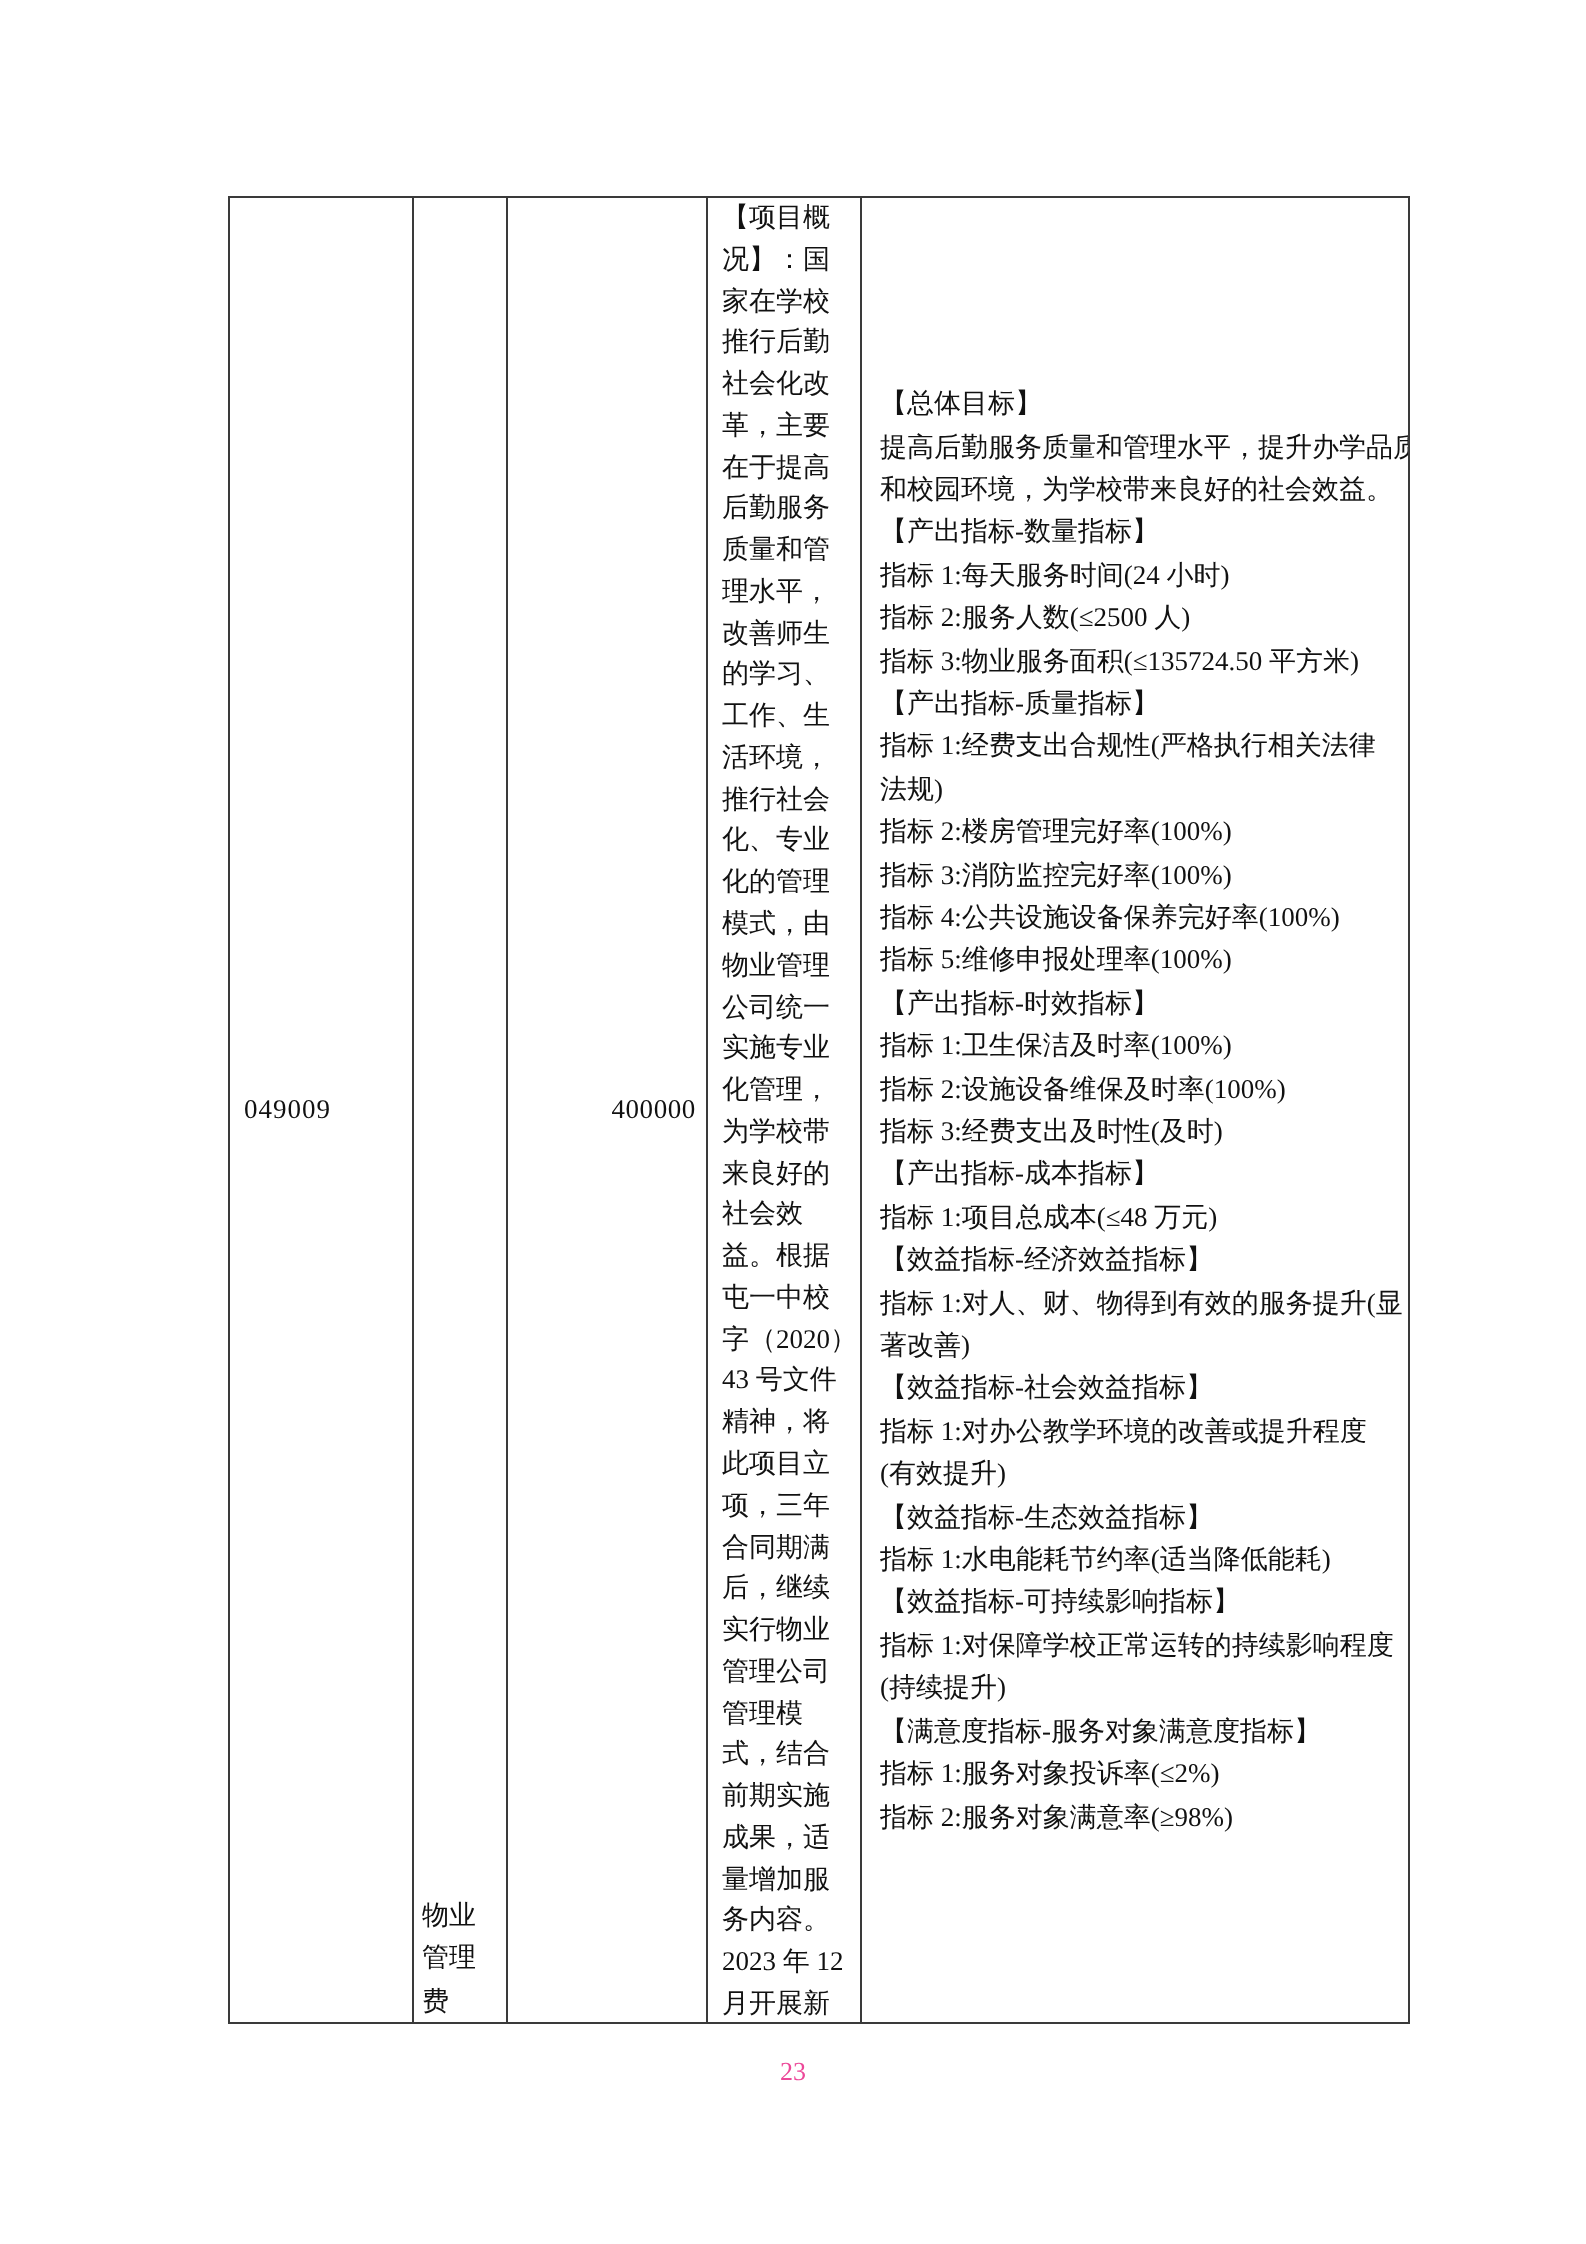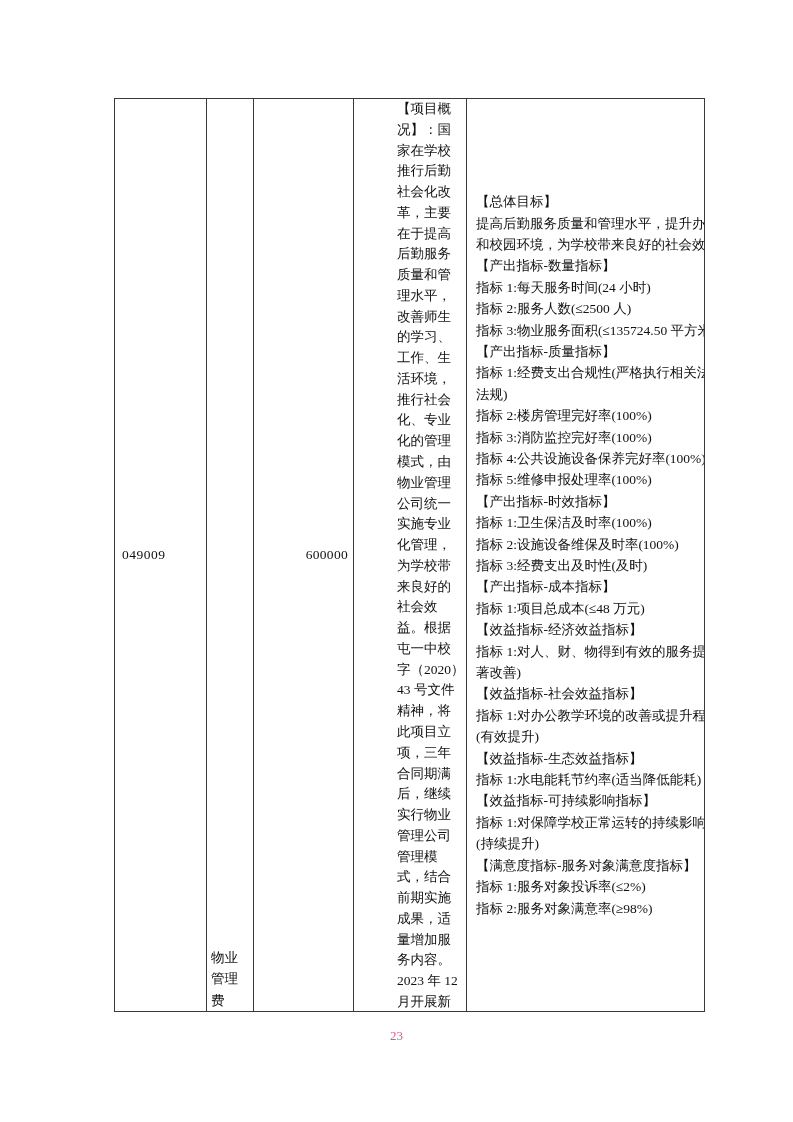--- a/index.html
+++ b/index.html
@@ -58,21 +58,20 @@
     align-items: center;
     justify-content: flex-end;
     padding-right: 5px;
     letter-spacing: 0.3px;
   }
   .col-overview {
     width: 77px;
     padding: 0 7px;
     line-height: 20.77px;
     white-space: pre;
-    margin-left: 36px;
   }
   .col-targets {
     flex: 1;
     display: flex;
     flex-direction: column;
     justify-content: center;
     padding-left: 9px;
     padding-right: 3px;
     line-height: 21.4px;
     white-space: pre;
@@ -96,21 +95,21 @@
 
     <div class="cell col-code">
       <span>049009</span>
     </div>
 
     <div class="cell col-name">
       <span>物业管理费</span>
     </div>
 
     <div class="cell col-amount">
-      <span>600000</span>
+      <span>400000</span>
     </div>
 
     <div class="cell col-overview">【项目概
 况】：国
 家在学校
 推行后勤
 社会化改
 革，主要
 在于提高
 后勤服务

